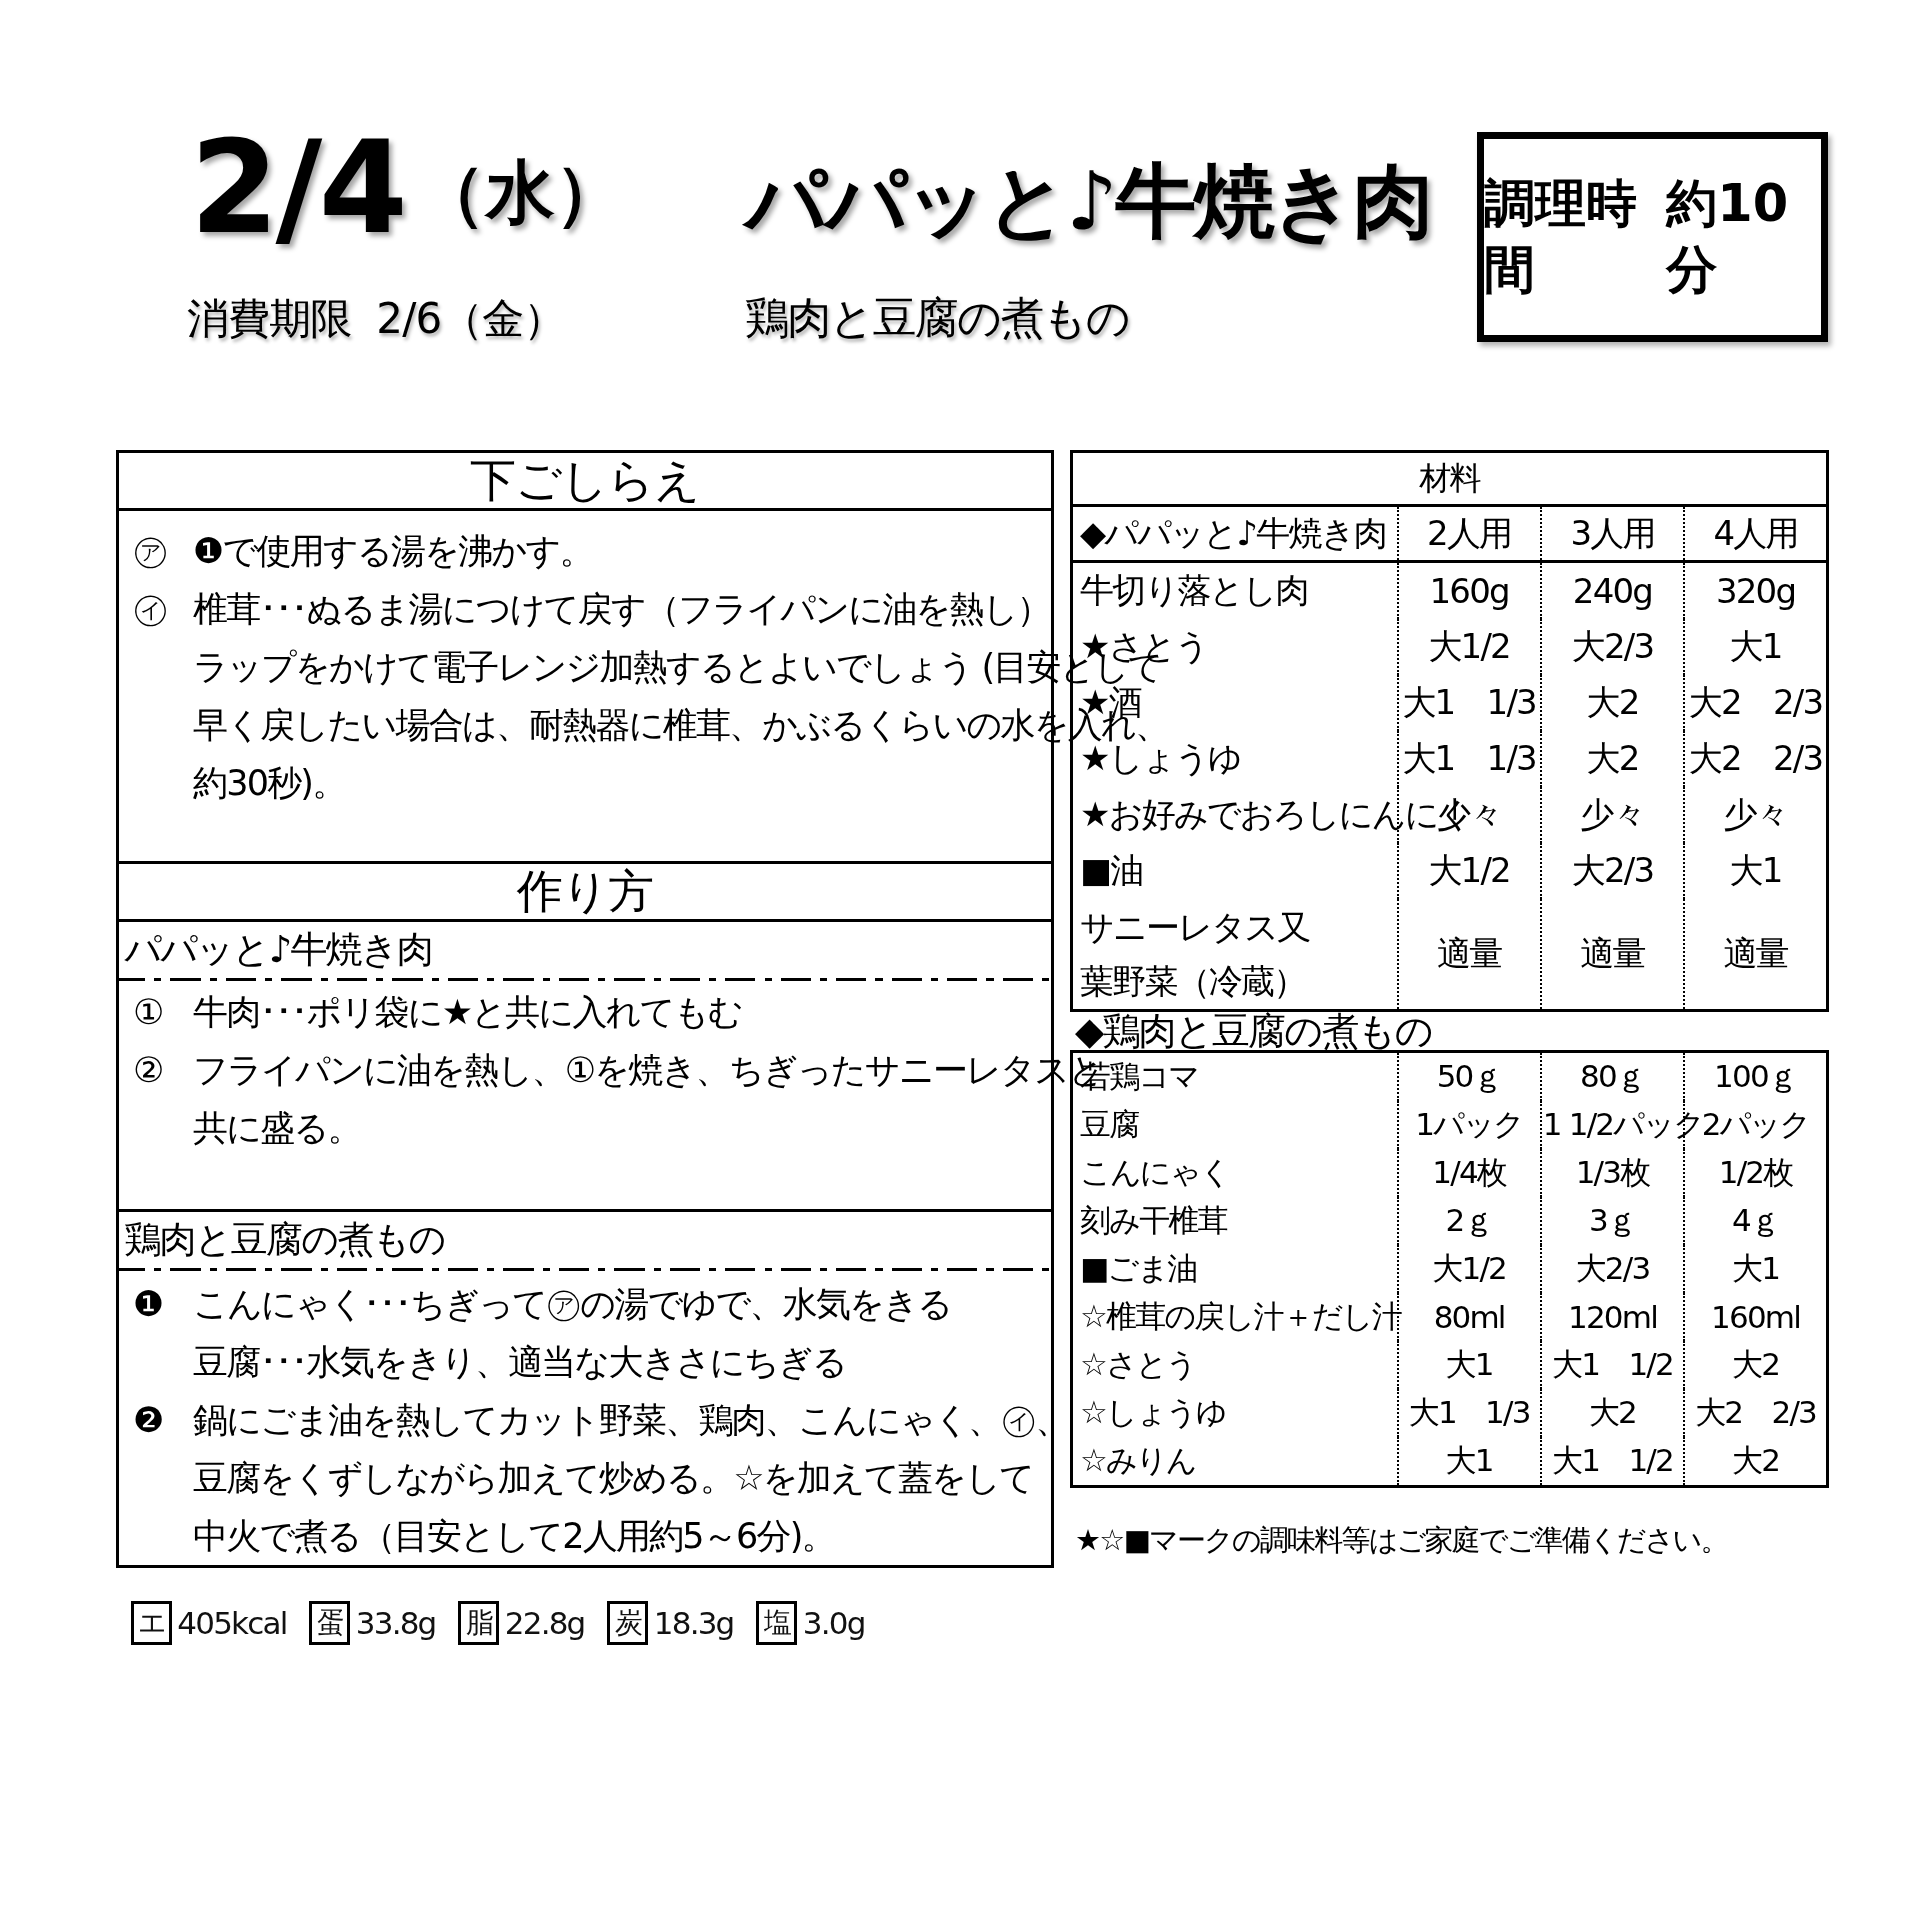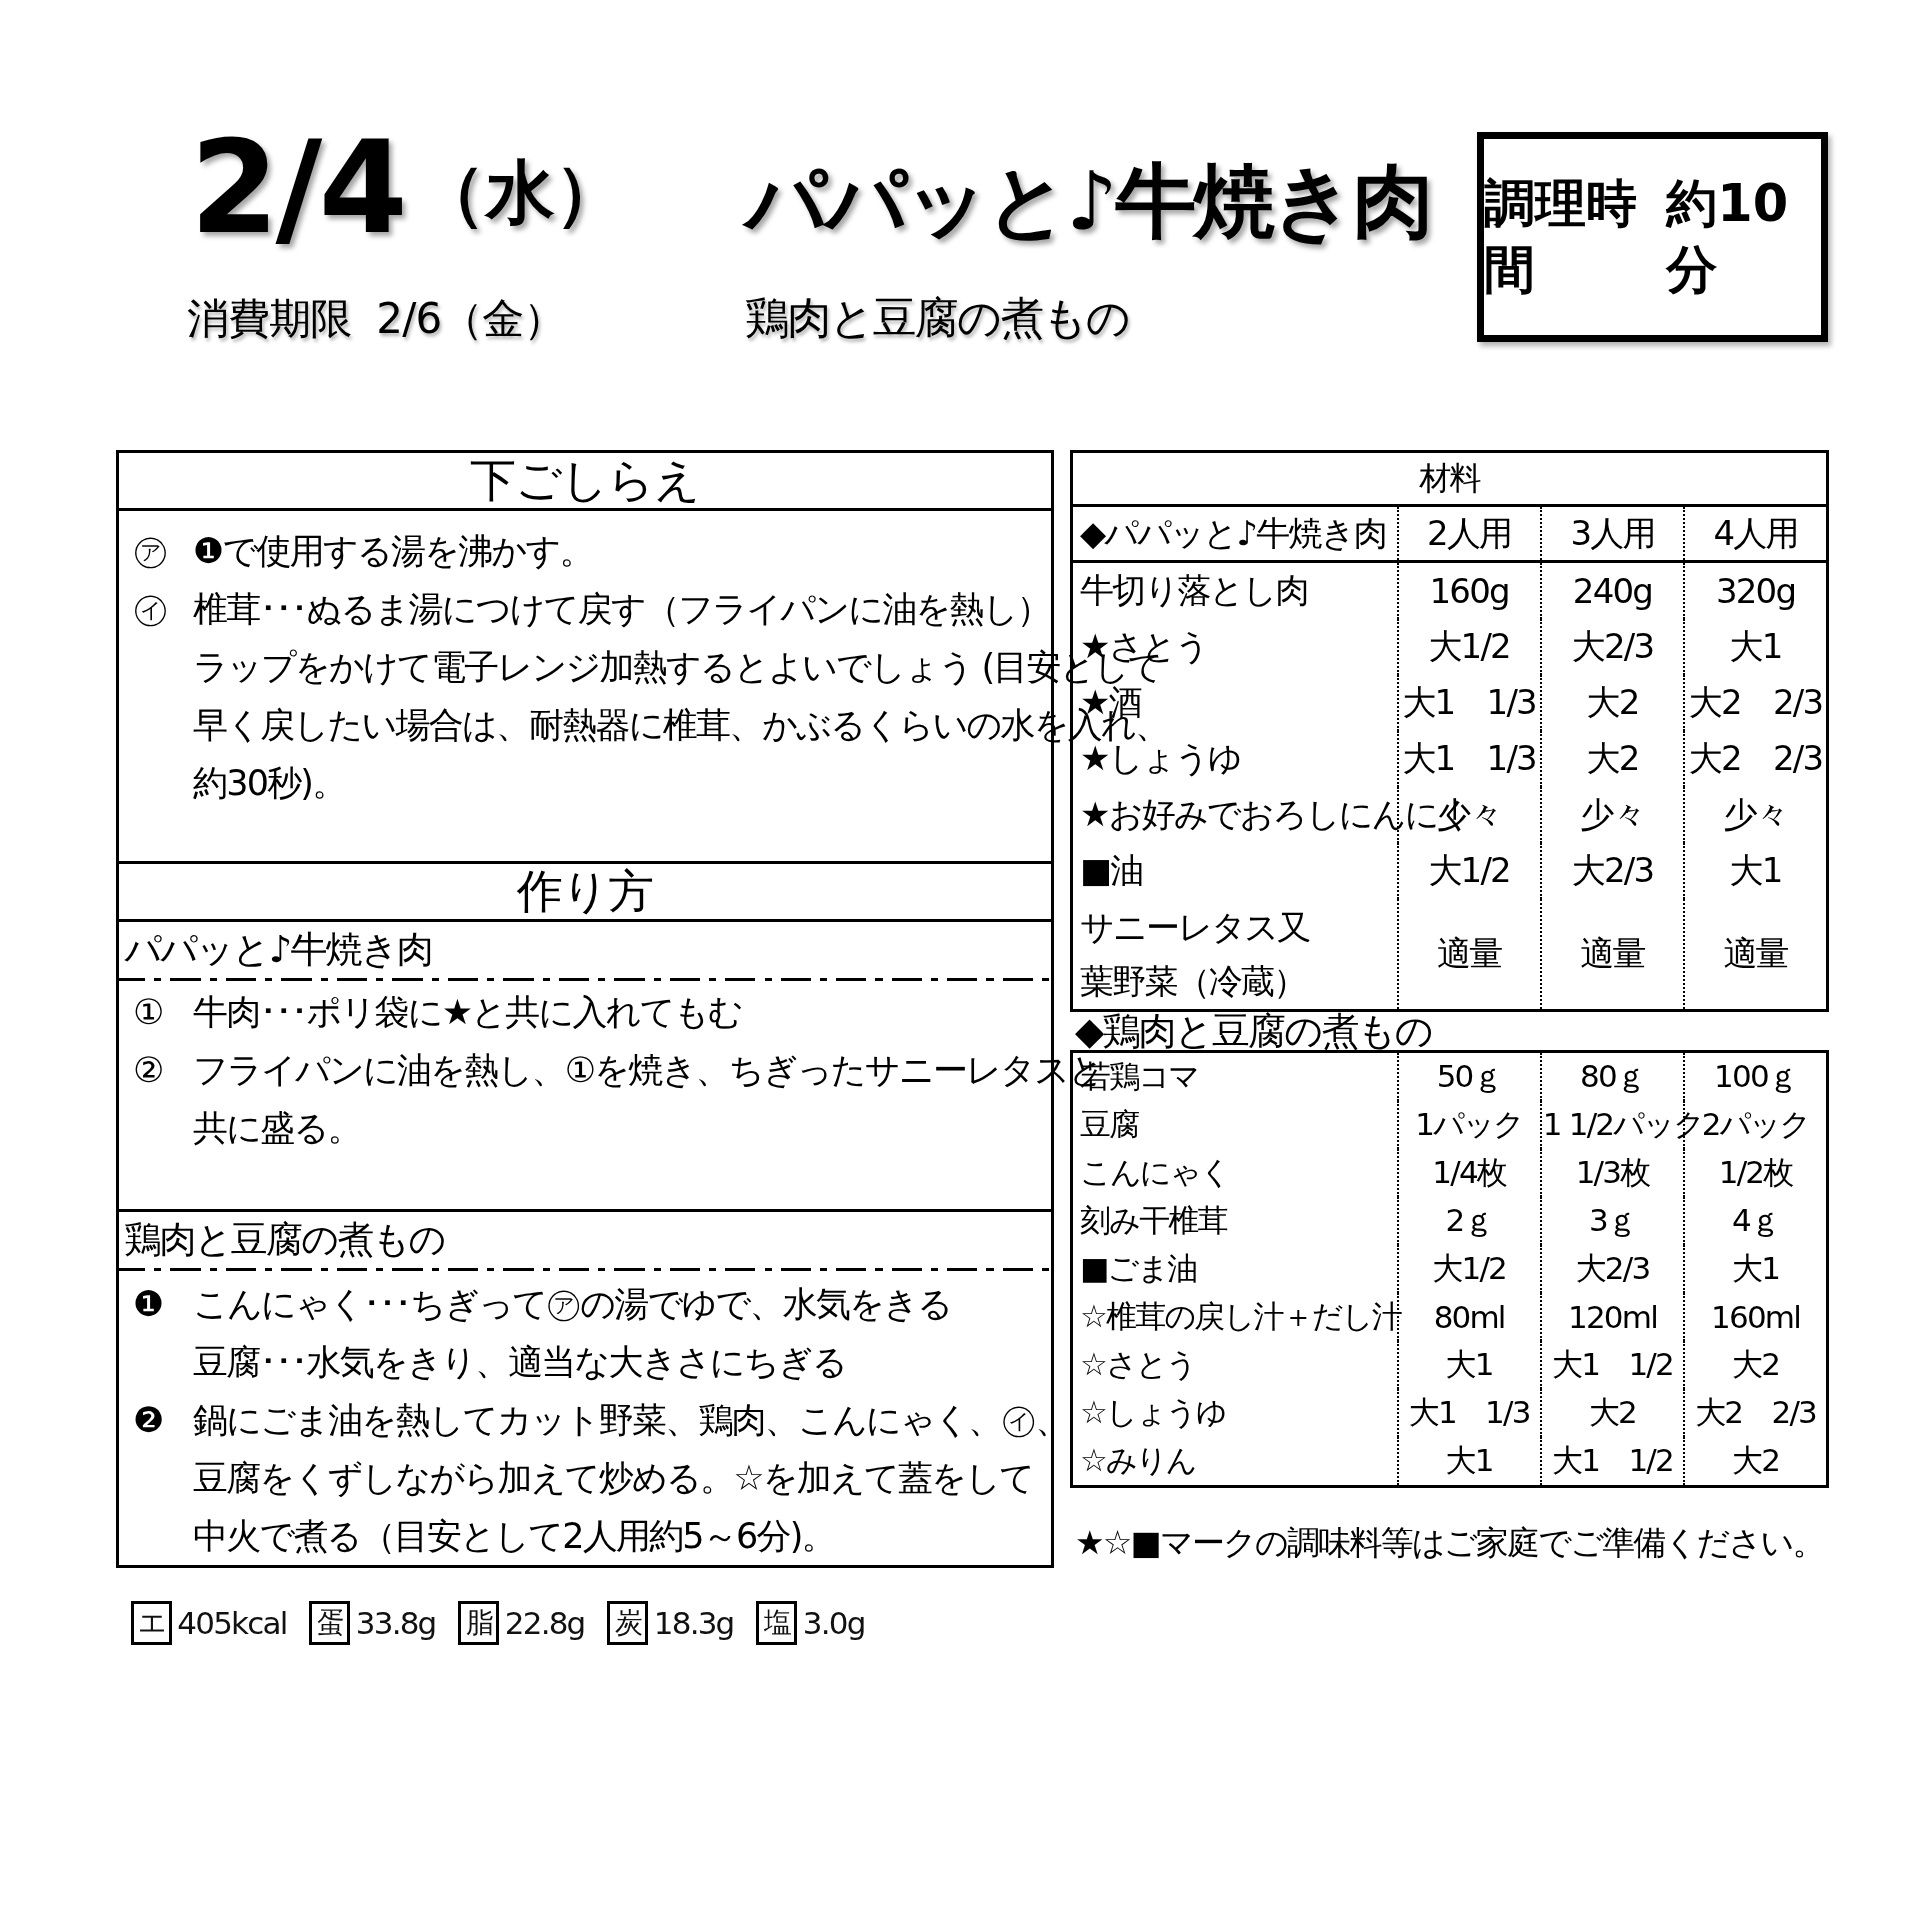--- a/index.html
+++ b/index.html
@@ -30,21 +30,21 @@
   .t1 .hdr td { height: 51px; border-bottom: 3.5px solid #000; }
   .t1 .row td { height: 54px; }
   .t1 .row.tall td { height: 108px; }
   .name { padding-left: 7px; }
   .val { text-align: center; border-left: 2.6px dotted #000; }
   .c0 { width: 326px; }
   .sub-caption { left: 1075px; top: 1006px; font-size: 38px; letter-spacing: -1.8px; }
   .t2wrap { left: 1070px; top: 1050px; width: 759px; }
   .t2 { border: 3.5px solid #000; }
   .t2 .row td { height: 46px; font-size: 31px; }
-  .note { left: 1075px; top: 1521px; font-size: 33px; letter-spacing: -1.8px; }
+  .note { left: 1075px; top: 1521px; font-size: 29px; letter-spacing: -1.8px; }
 
   .nutri { left: 131px; top: 1601px; display: flex; align-items: center; font-size: 31px; letter-spacing: -1.8px; color: #111; }
   .nutri .item { display: flex; align-items: center; margin-right: 23px; }
   .nutri .box { width: 41px; height: 44px; border: 3.5px solid #000; box-sizing: border-box; display: flex; align-items: center; justify-content: center; font-size: 28px; margin-right: 5.3px; }
 </style>
 </head>
 <body>
 
 <div class="abs date"><span>2/4</span><span class="dow">（水）</span></div>
 <div class="abs expiry"><span>消費期限</span>&nbsp;&nbsp;<span>2/6（金）</span></div>

